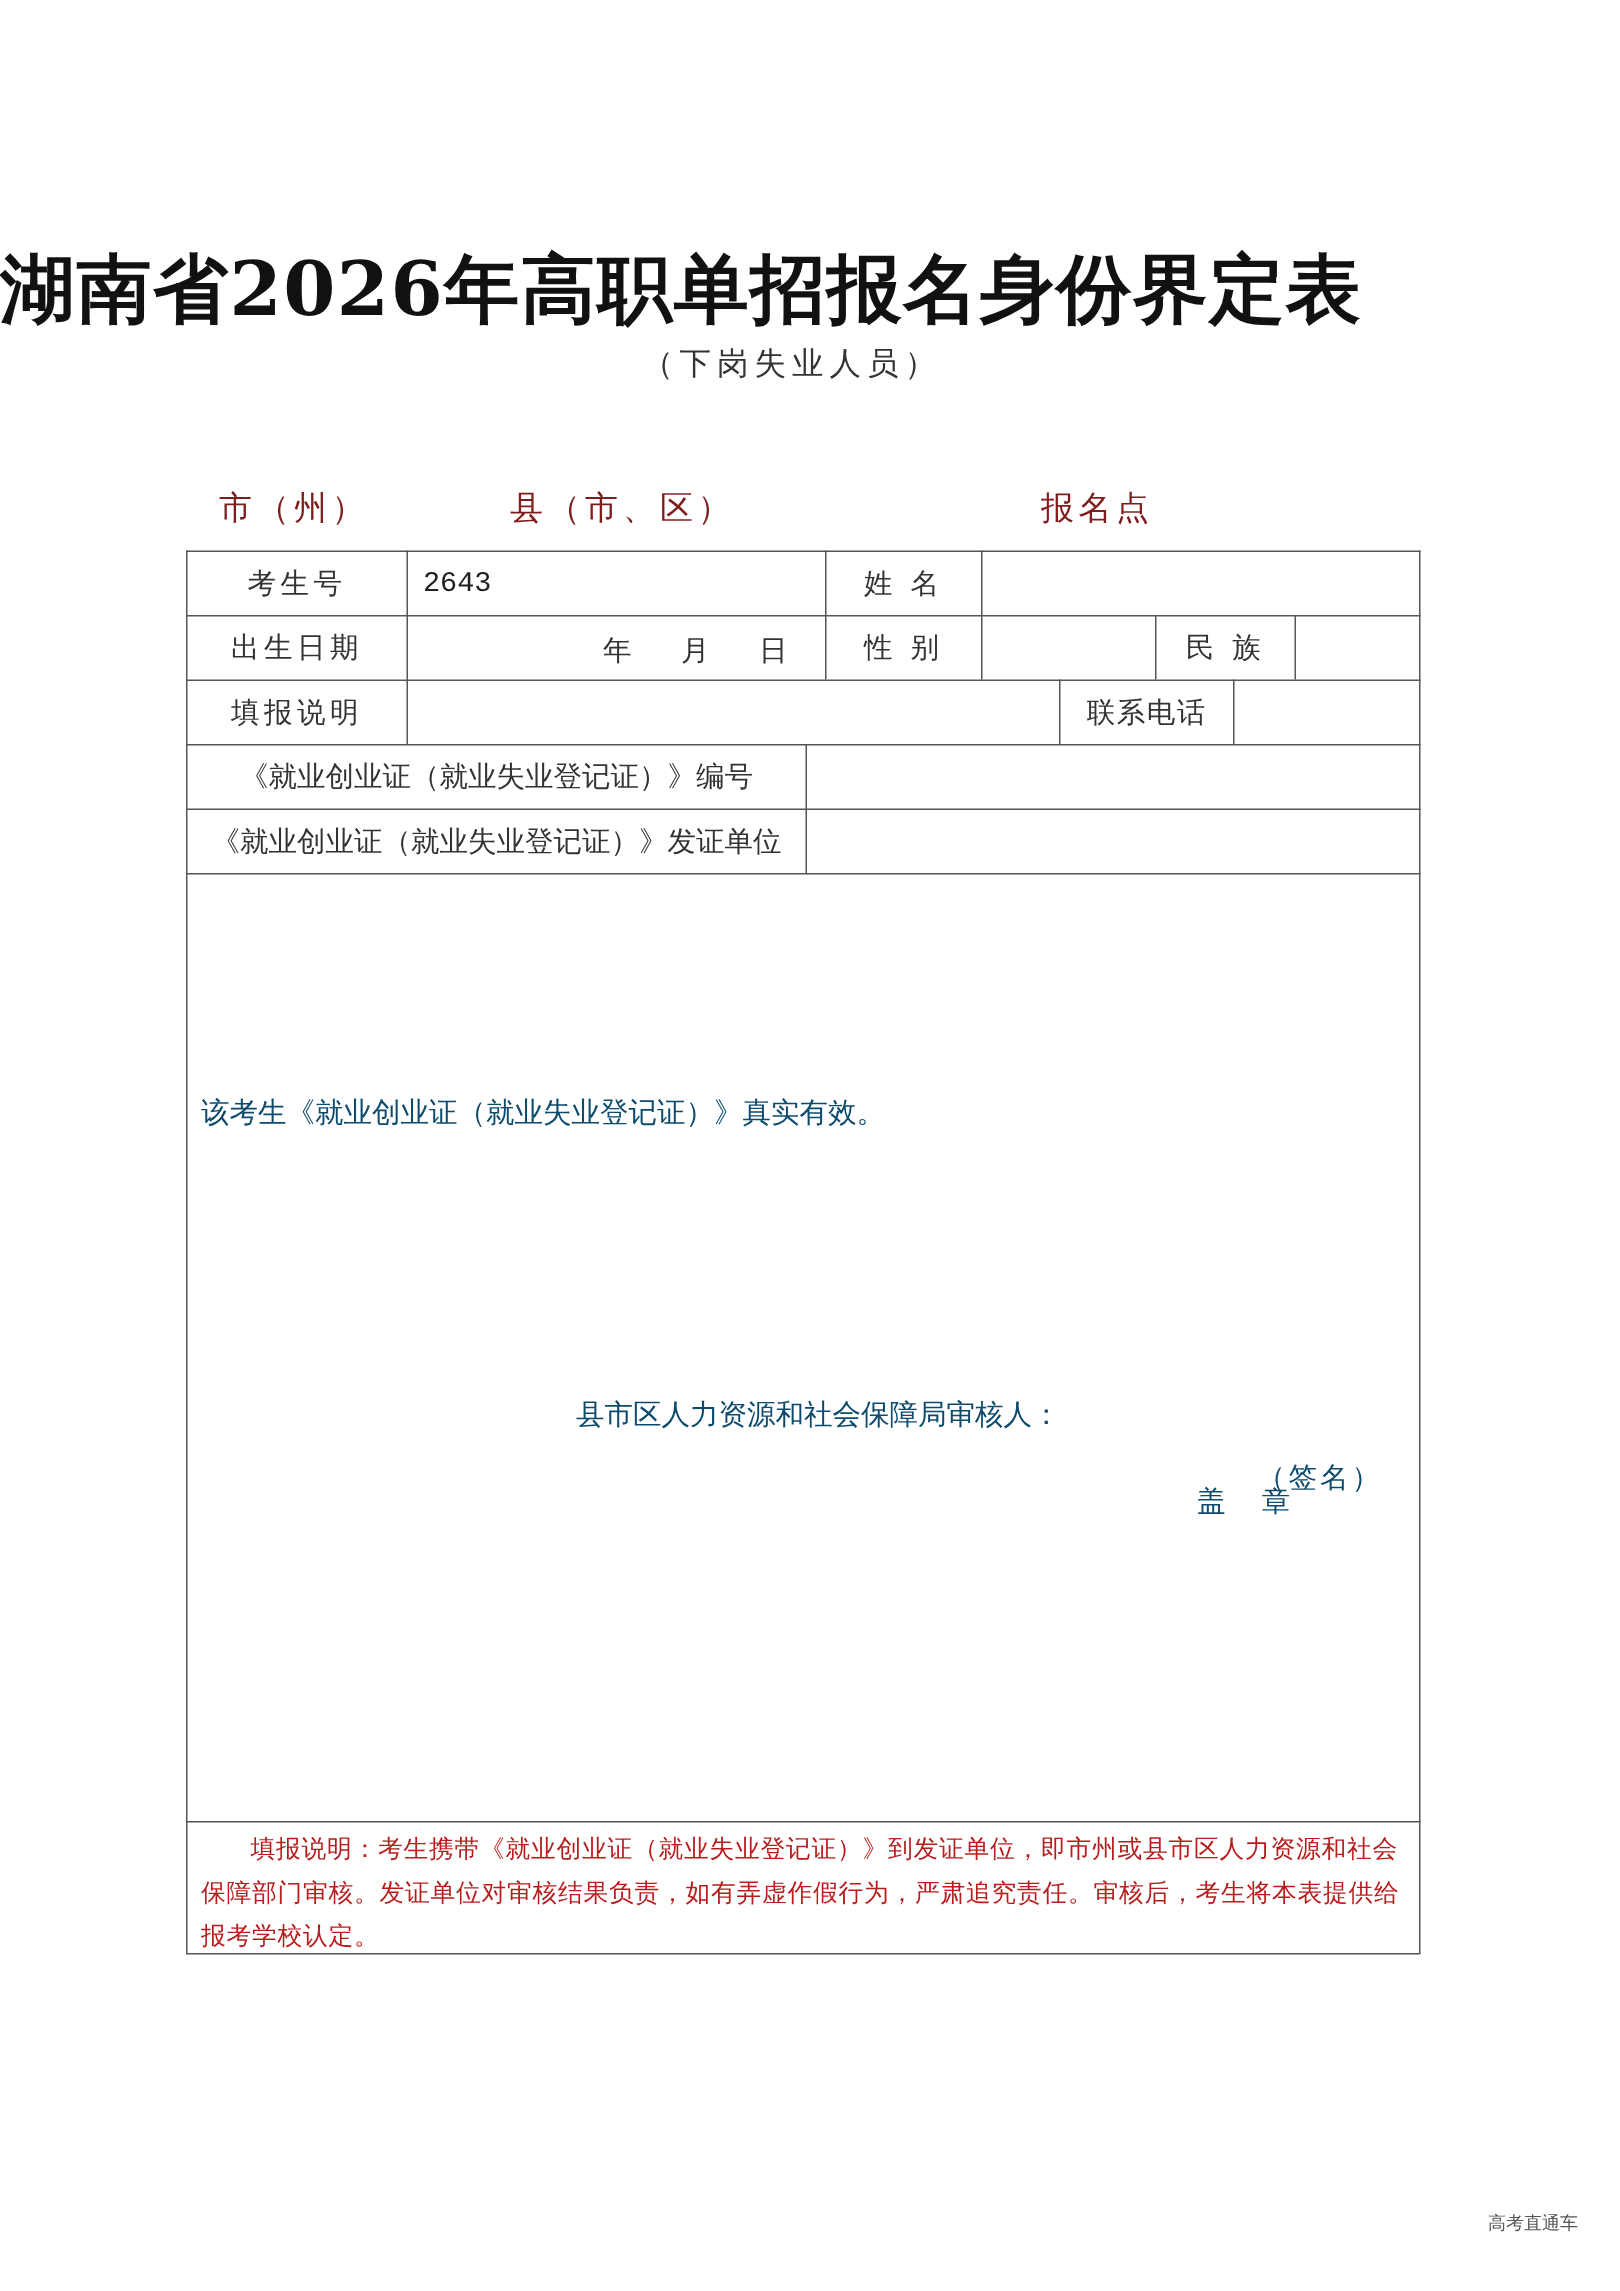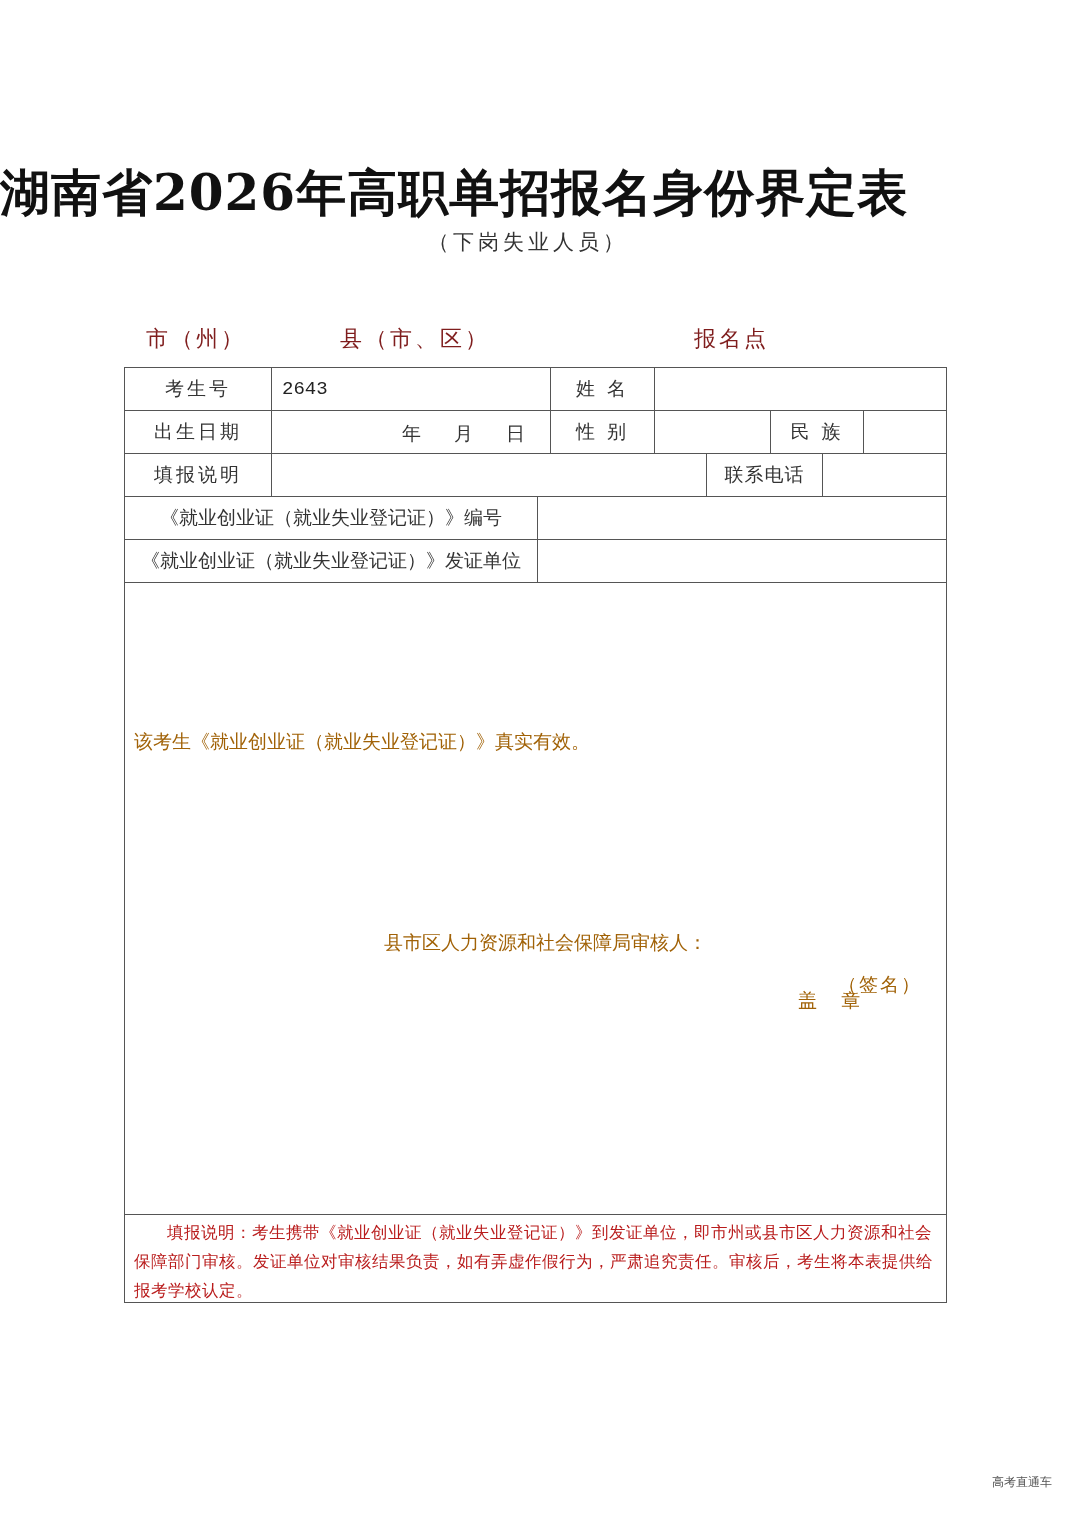--- a/index.html
+++ b/index.html
@@ -19,21 +19,21 @@
   }
   .loc { top: 324px; font-size: 22px; color: #7f1d1d; letter-spacing: 3px; }
   .hl { position: absolute; height: 0; border-top: 1.5px solid #555; }
   .vl { position: absolute; width: 0; border-left: 1.5px solid #555; }
   .cell {
     position: absolute; display: flex; align-items: center; justify-content: center;
     font-size: 19px; color: #333; letter-spacing: 3px; white-space: nowrap;
   }
   .cell.left { justify-content: flex-start; padding-left: 10px; letter-spacing: 0; font-family: Liberation Mono, monospace; }
   .val { font-family: "Liberation Serif", serif; font-size: 19px; color: #222; }
-  .txt { font-size: 19px; color: #a16207; white-space: nowrap; }
+  .txt { font-size: 19px; color: #0c4a6e; white-space: nowrap; }
   .notes {
     left: 134px; top: 1218px; width: 808px; font-size: 16.5px; line-height: 29px;
     color: #b91c1c; text-indent: 2em; letter-spacing: 0.5px;
   }
   .watermark {
     right: 28px; top: 1474px; font-family: "DejaVu Sans", sans-serif;
     font-size: 12px; color: #555;
   }
 </style>
 </head>

